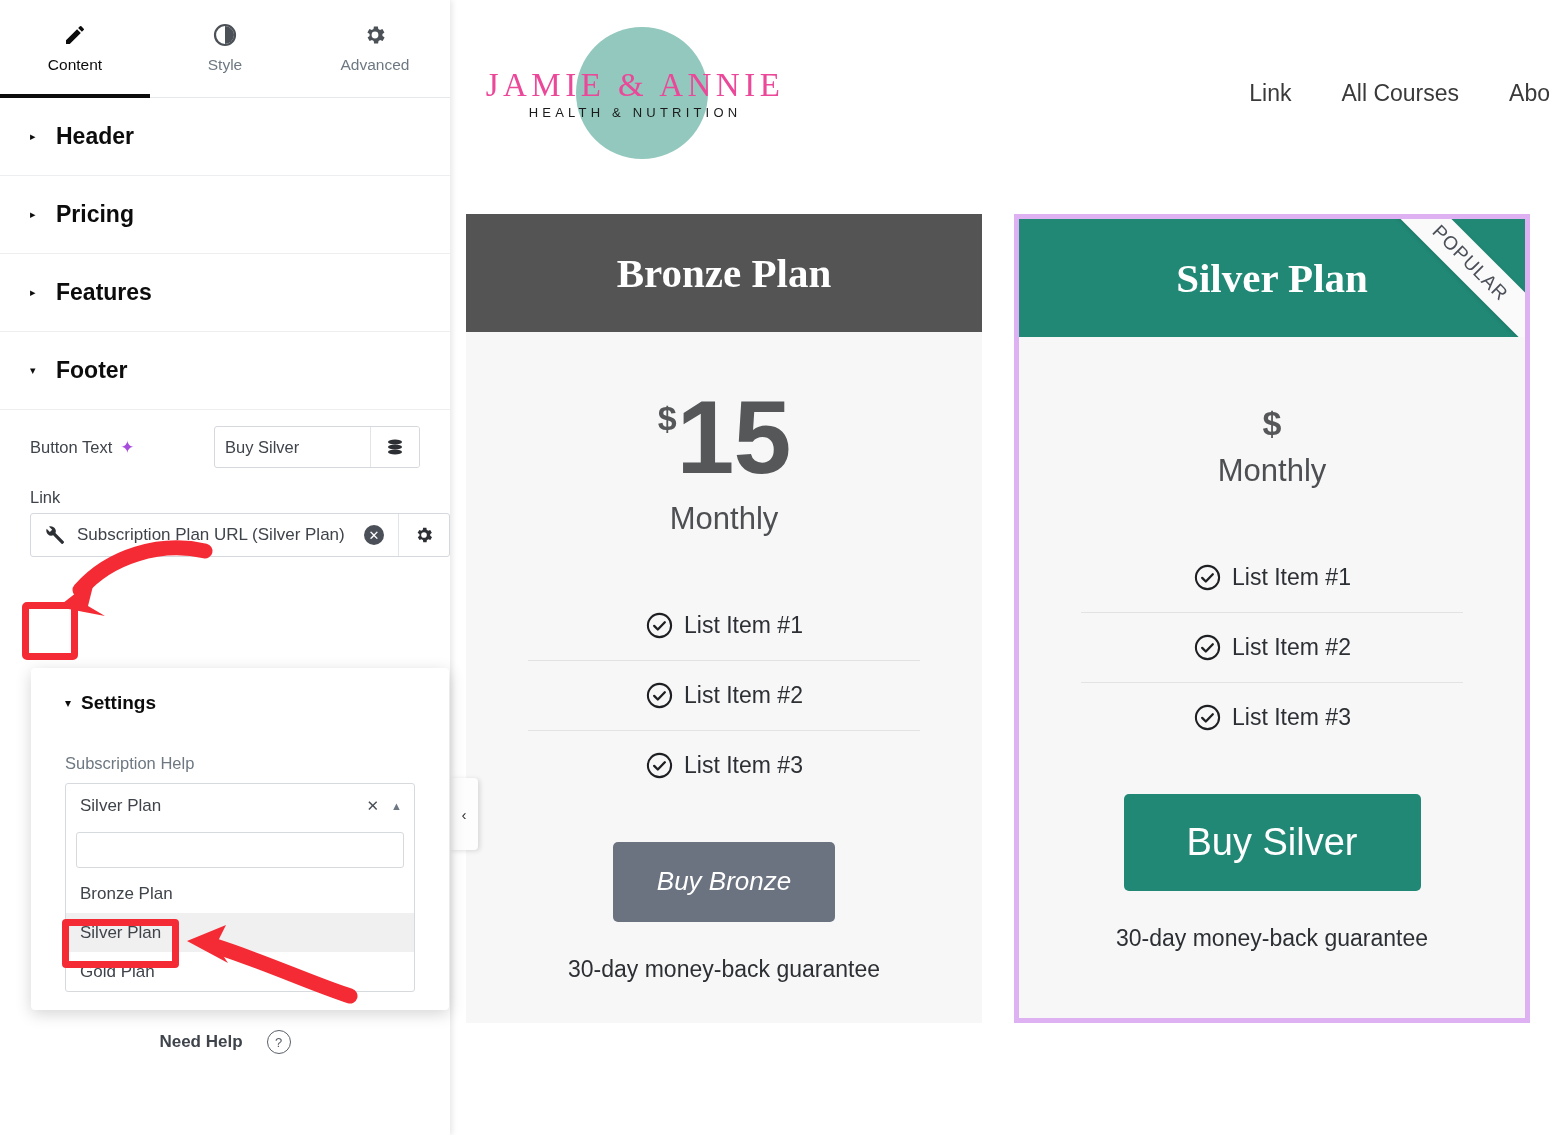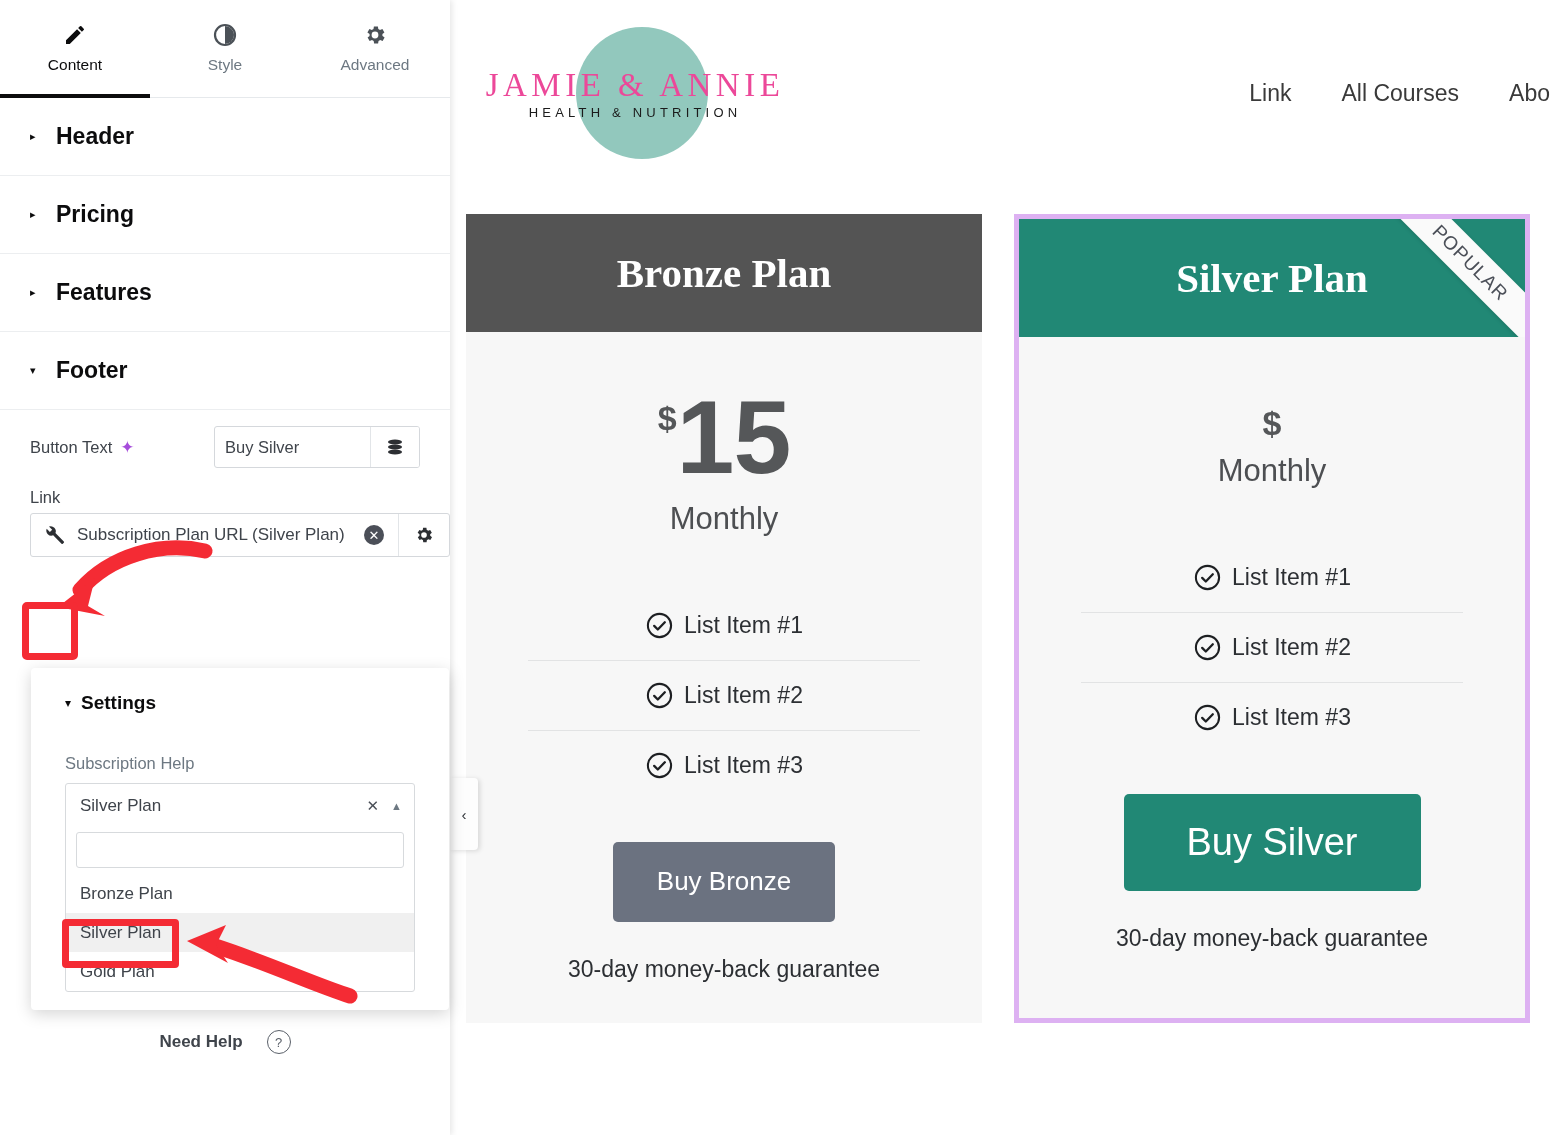--- a/index.html
+++ b/index.html
@@ -485,20 +485,21 @@
     border: 0;
     border-radius: 5px;
     color: #fff;
     cursor: pointer;
     font-family: inherit;
   }
   .buy-bronze {
     width: 222px; height: 80px;
     background: #6b7280;
     font-size: 26px;
+    font-style: italic;
   }
   .buy-silver {
     width: 297px; height: 97px;
     background: #218875;
     font-size: 38px;
   }
   .guarantee {
     text-align: center;
     font-size: 23px;
     color: #2c2f33;

